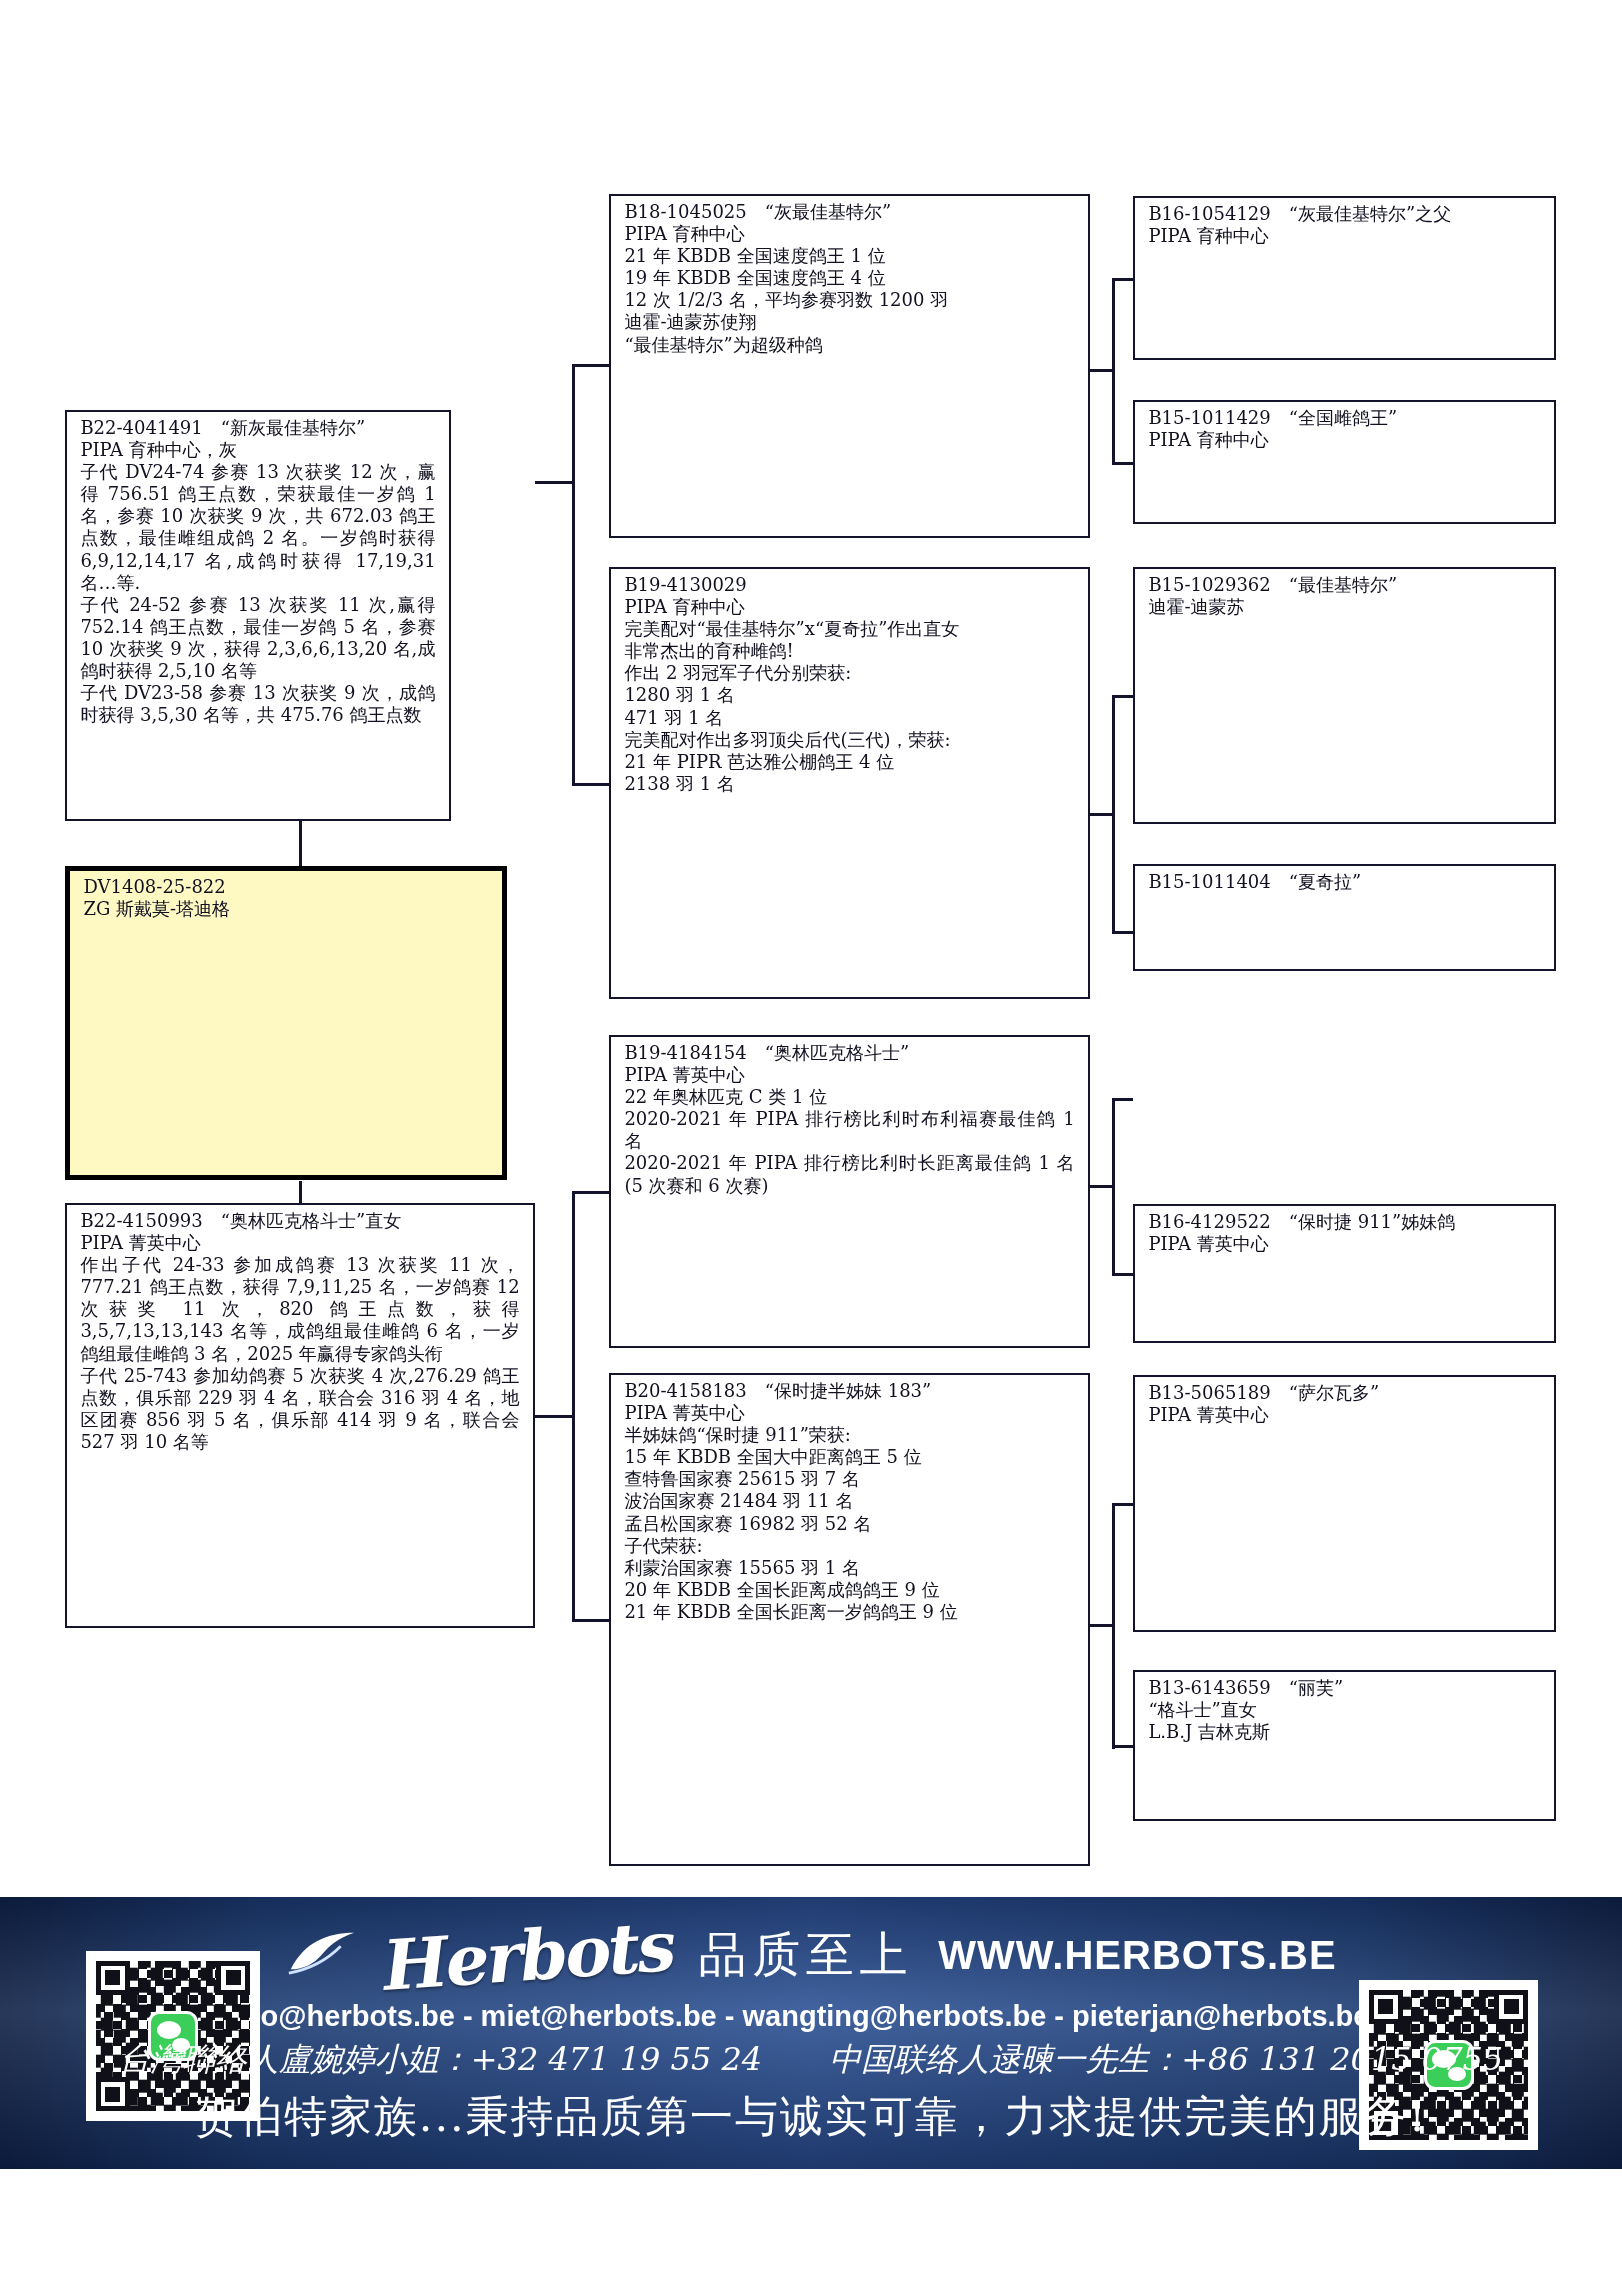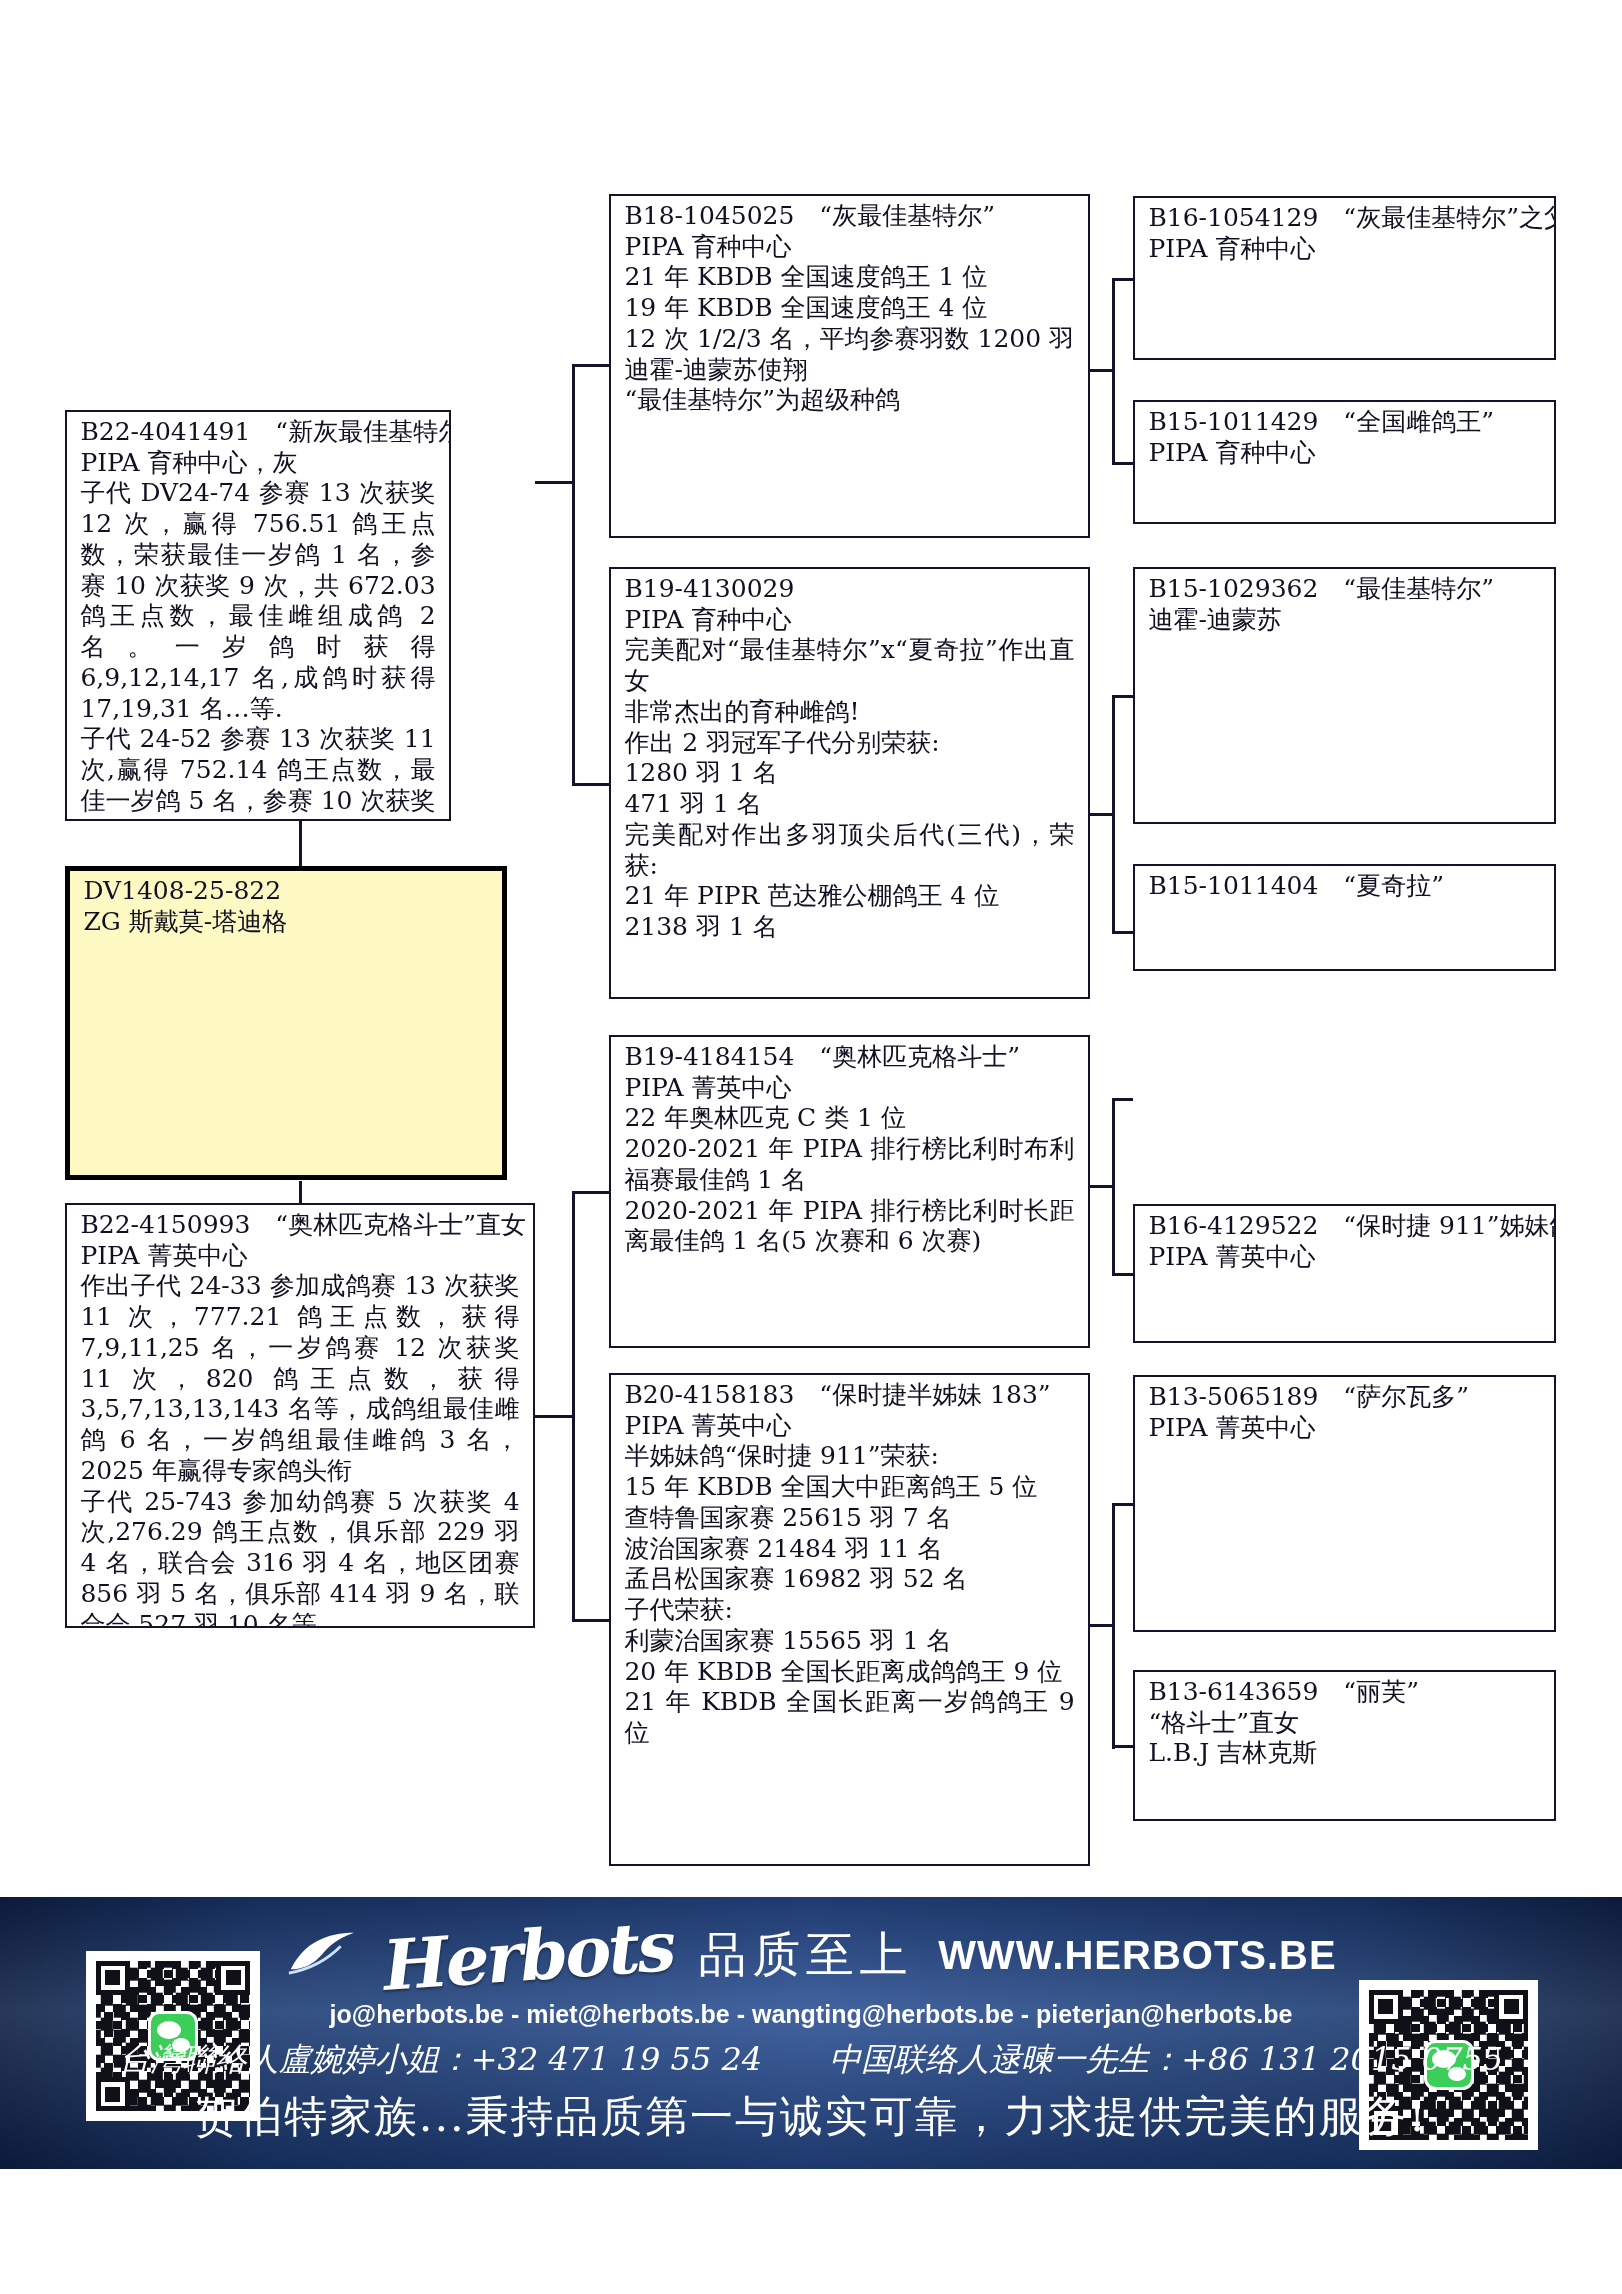--- a/index.html
+++ b/index.html
@@ -1,38 +1,38 @@
 <!DOCTYPE html>
 <html><head>
 <meta charset="utf-8">
 <style>
   html,body{margin:0;padding:0;background:#fff;}
   .canvas{position:relative;width:1622px;height:2294px;background:#ffffff;overflow:hidden;
           font-family:"DejaVu Serif","Liberation Serif",serif;color:#101020;}
   
   .pbox{position:absolute;border:2.9px solid #13132b;background:#fff;box-sizing:border-box;
-        padding:4.8px 13.4px;font-size:25px;line-height:1.23;overflow:hidden;}
+        padding:4.8px 13.4px;font-size:18px;line-height:1.23;overflow:hidden;}
   .pbox .box-title{margin:0;text-align:left;white-space:nowrap;}
   .pbox .box-lines p{margin:0;text-align:justify;text-justify:inter-ideograph;}
   .subject{background:#fef9c3;border:5.7px solid #000;}
   
   .hline,.vline{position:absolute;background:#13132b;}
   .hline{height:2.9px;}
   .vline{width:2.9px;}
   
   .footer{position:absolute;left:0;top:1897px;width:1622px;height:272px;color:#fff;
           background:linear-gradient(180deg,rgba(5,15,40,.35),rgba(255,255,255,.10) 42%,rgba(5,15,40,.38)),
                      linear-gradient(90deg,#0f2145 0%,#1d3d74 16%,#2d5295 50%,#1d3d74 84%,#0f2145 100%);}
   .frow{position:absolute;left:0;width:100%;display:flex;justify-content:center;align-items:center;}
   .logo-row{top:17px;gap:25px;height:82px;}
   .brand-script{font-family:"DejaVu Serif",serif;font-style:italic;font-weight:bold;font-size:69px;
                 letter-spacing:-2.9px;transform:rotate(-4deg);text-shadow:0 1.9px 2.9px rgba(0,0,0,.4);}
   .slogan{font-size:48px;letter-spacing:5.7px;}
   .website{font-family:"Liberation Sans","DejaVu Sans",sans-serif;font-weight:bold;font-size:40px;letter-spacing:1px;}
-  .email-row{top:103px;font-family:"Liberation Sans","DejaVu Sans",sans-serif;font-weight:bold;font-size:25px;}
+  .email-row{top:103px;font-family:"Liberation Sans","DejaVu Sans",sans-serif;font-weight:bold;font-size:29px;}
   .contact-row{top:141px;gap:67px;font-size:32px;font-style:italic;}
   .tagline-row{top:191px;font-size:43px;letter-spacing:1.9px;}
   
   .qr-frame{position:absolute;background:#fff;padding:9.6px;box-sizing:border-box;}
   .qr-pattern{position:relative;width:100%;height:100%;
       background-image:
         conic-gradient(#101018 25%,transparent 0 50%,#101018 0 75%,transparent 0),
         conic-gradient(from 90deg,#101018 25%,transparent 0 50%,#101018 0 75%,transparent 0);
       background-size:17px 17px,25px 25px;background-position:0 0,4.8px 6.7px;}
   .qf{position:absolute;width:34px;height:34px;border:5.7px solid #101018;background:#fff;box-sizing:border-box;}

